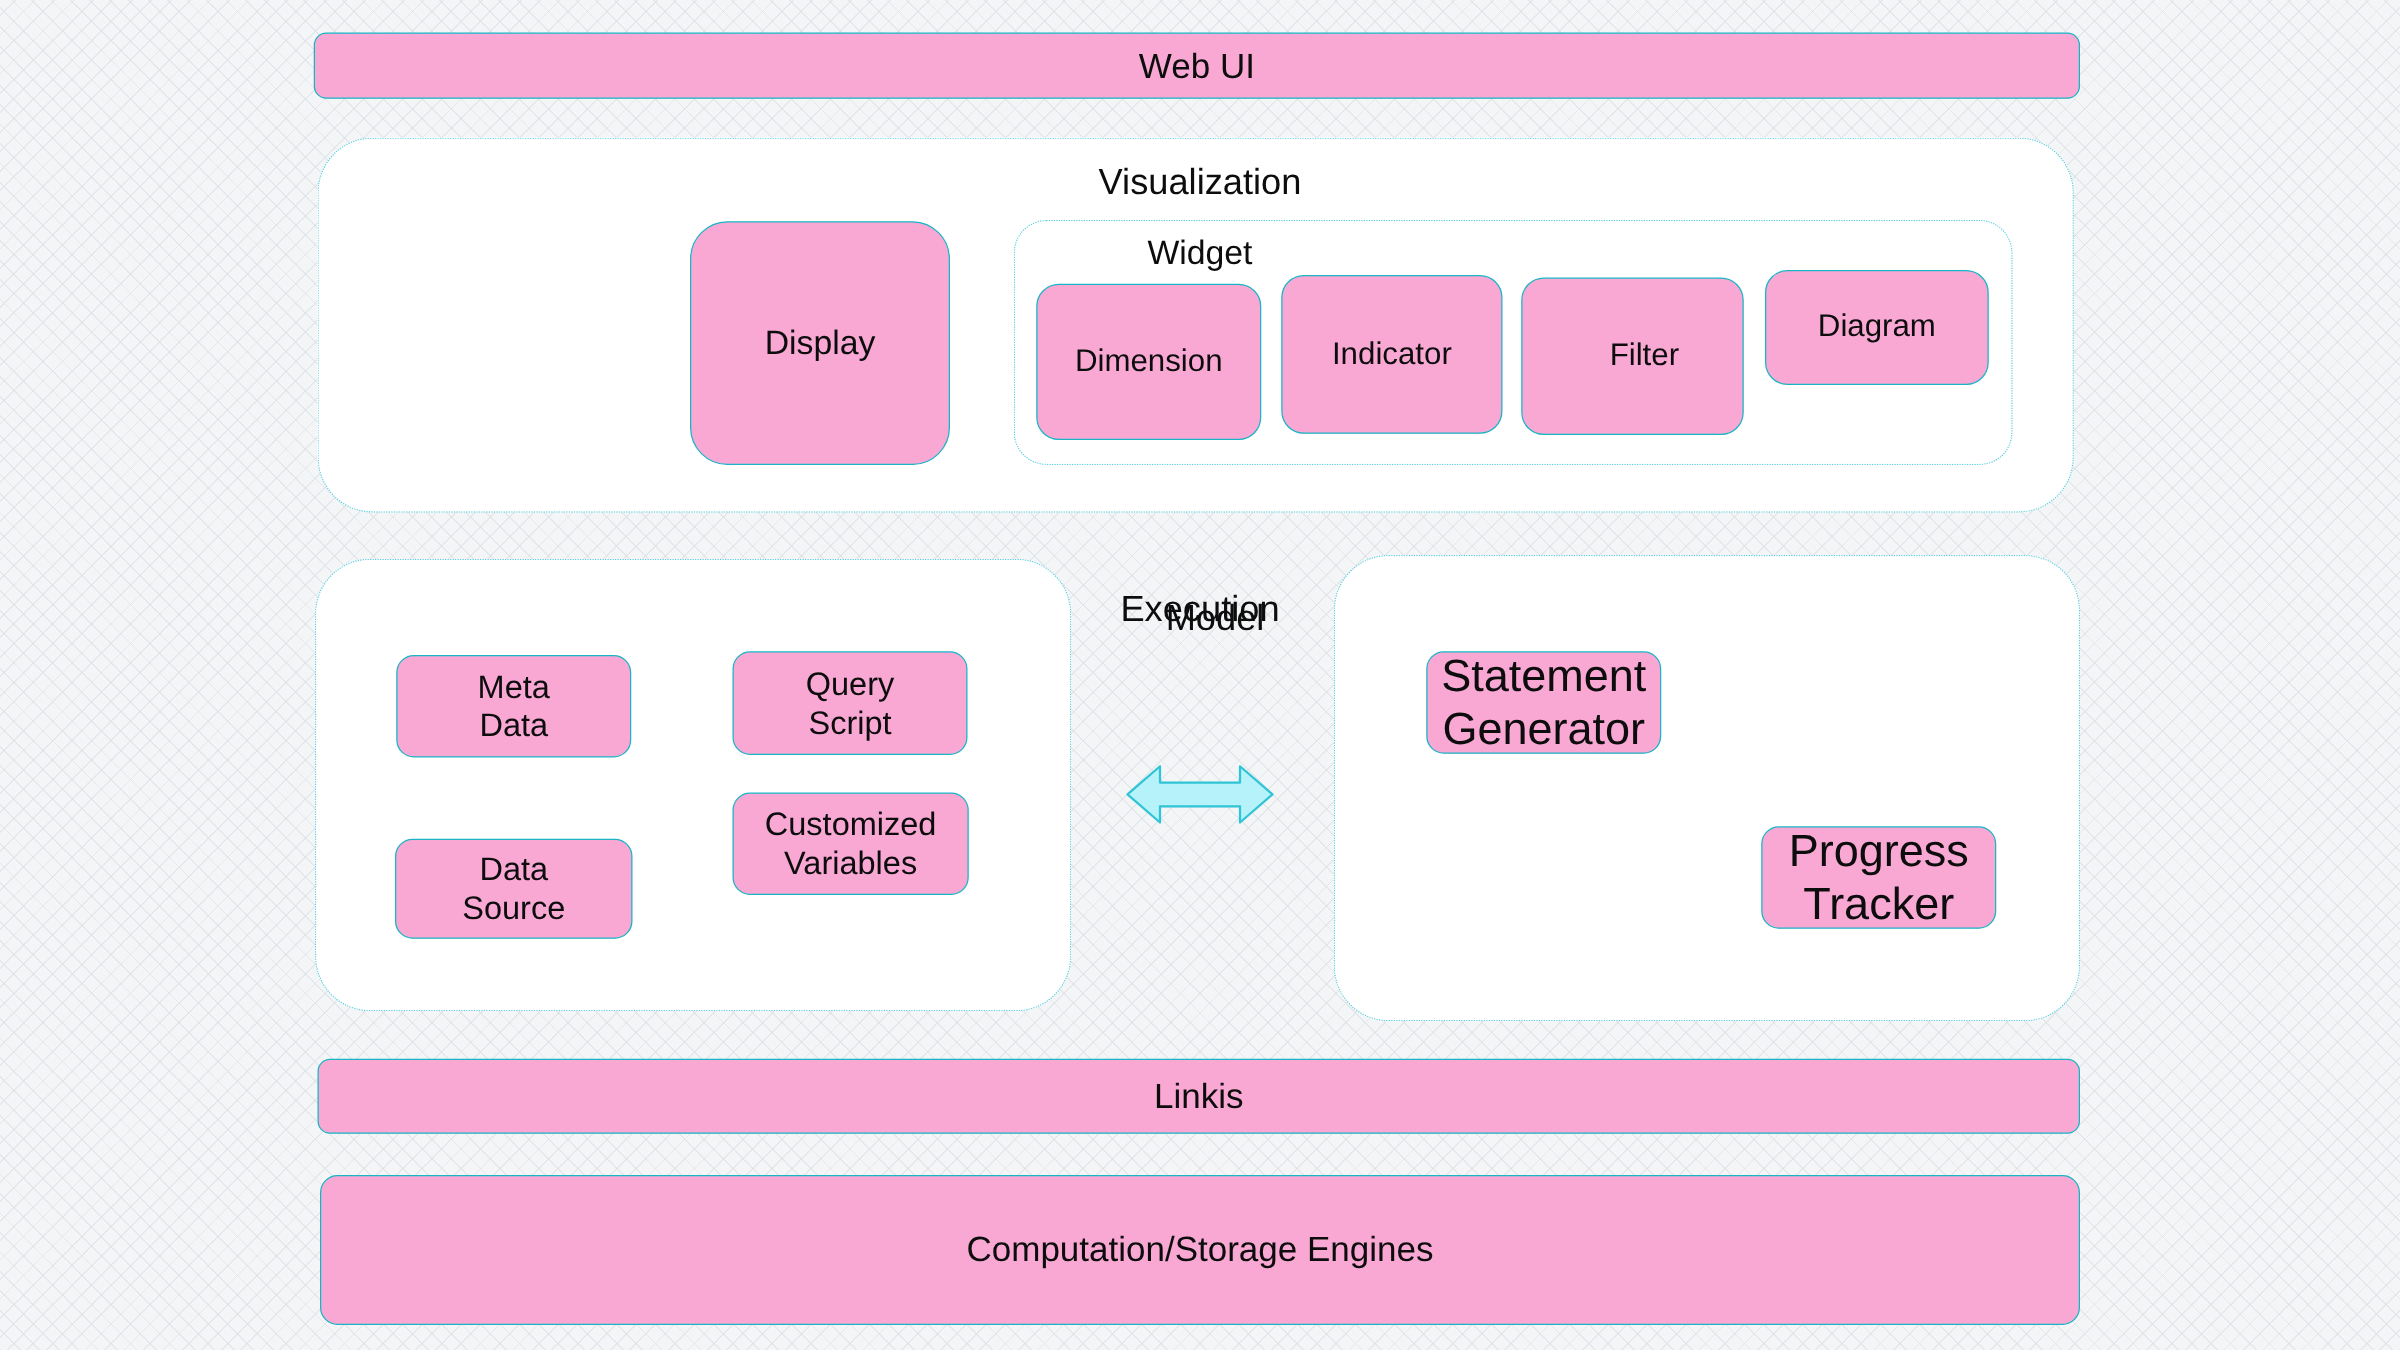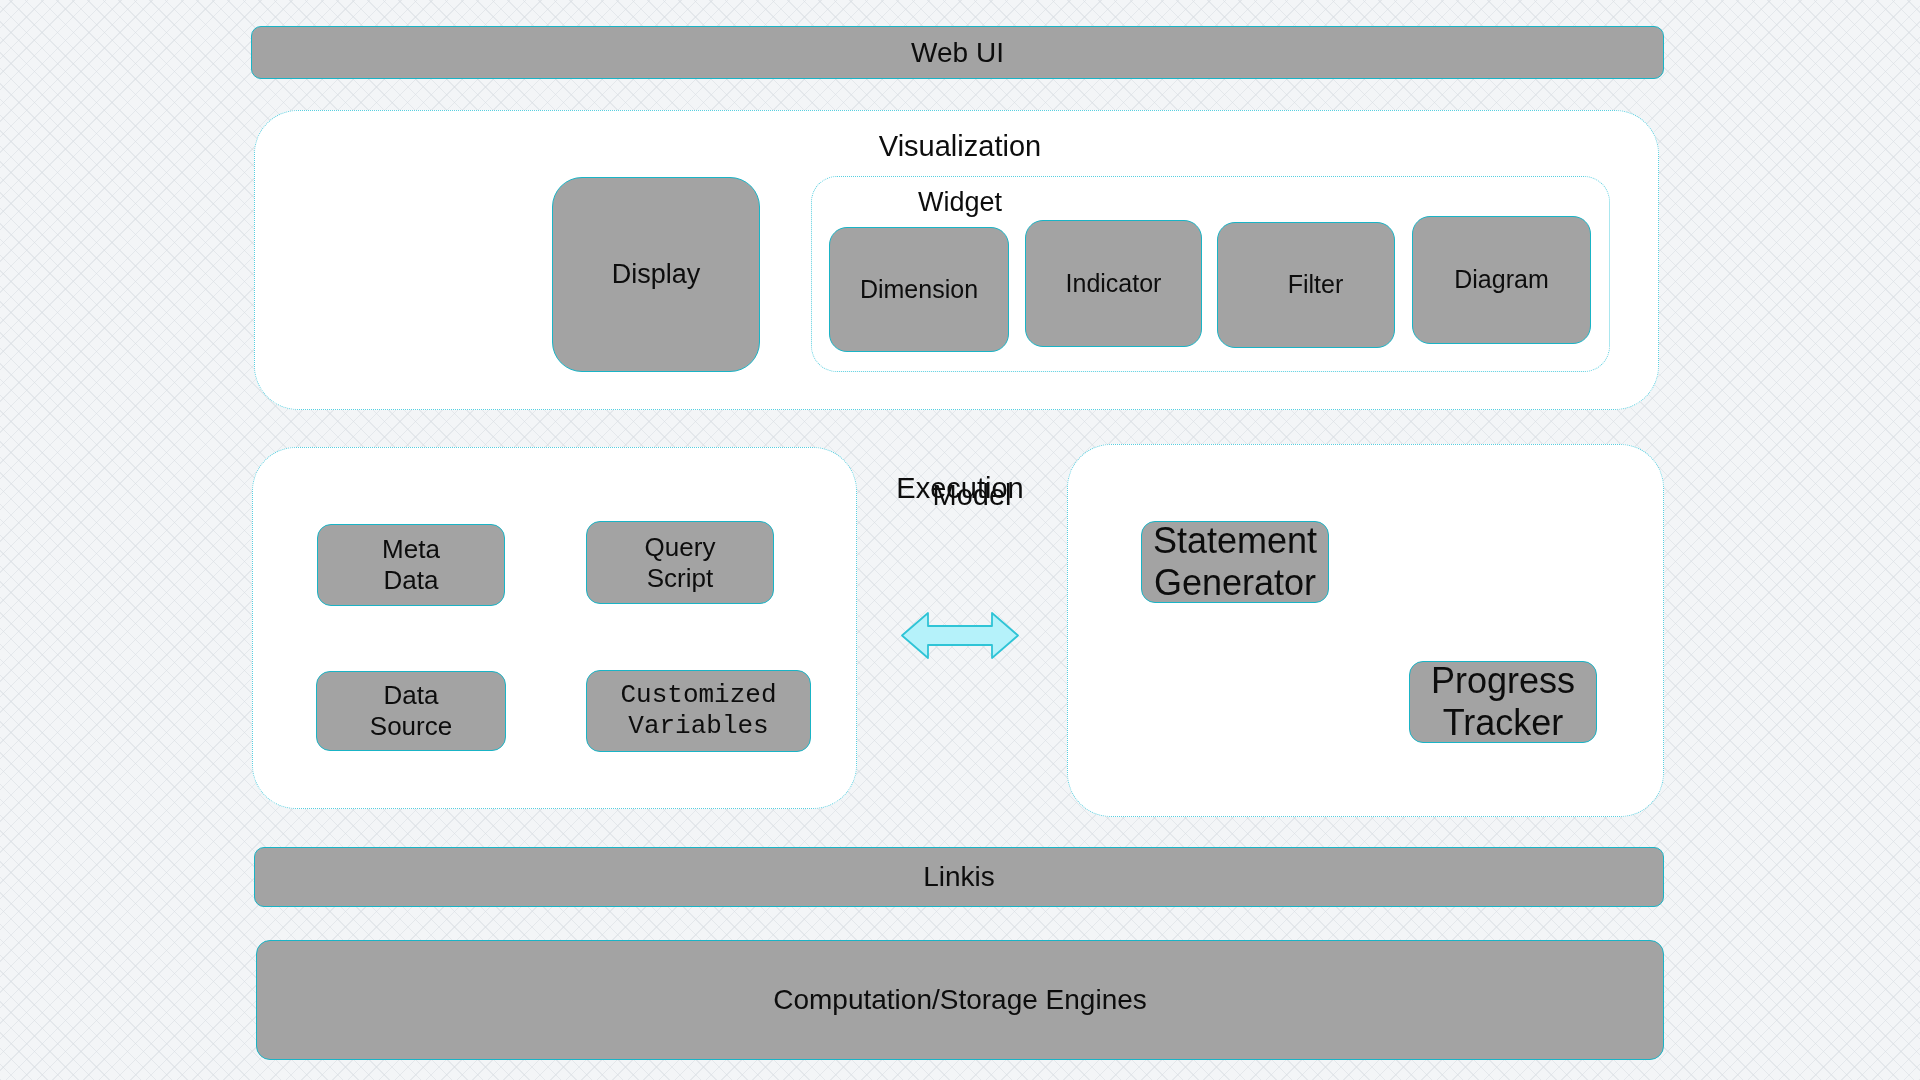--- a/index.html
+++ b/index.html
@@ -22,21 +22,21 @@
   #canvas {
     position: relative;
     width: 1920px;
     height: 1080px;
   }
 
   
   .solid-box {
     position: absolute;
     box-sizing: border-box;
-    background: #a3a3a3;
+    background: #f9a8d4;
     border: 1.6px solid #19b4c6;
     display: flex;
     align-items: center;
     justify-content: center;
     text-align: center;
     line-height: 1.18;
     color: #0d0d0d;
   }
   .dotted-group {
     position: absolute;
@@ -97,39 +97,39 @@
     font-size: 27px;
   }
 
   .widget-box {
     border-radius: 18px;
     font-size: 25px;
   }
   #widget-dimension { left: 829px; top: 227px; width: 180px; height: 125px; }
   #widget-indicator { left: 1025px; top: 220px; width: 177px; height: 127px; }
   #widget-filter    { left: 1217px; top: 222px; width: 178px; height: 126px; padding-left: 19px; }
-  #widget-diagram   { left: 1412px; top: 216px; width: 179px; height: 128px; }
+  #widget-diagram   { left: 1412px; top: 216px; width: 179px; height: 92px; }
 
   
   #model-group {
     left: 252px; top: 447px;
     width: 605px; height: 362px;
   }
   #model-title {
     top: 34px;
     font-size: 29px;
   }
   .model-box {
     border-radius: 14px;
     font-size: 26px;
   }
   #model-meta-data   { left: 317px; top: 524px; width: 188px; height: 82px; }
   #model-query-script{ left: 586px; top: 521px; width: 188px; height: 83px; }
   #model-data-source { left: 316px; top: 671px; width: 190px; height: 80px; }
-  #model-customized  { left: 586px; top: 670px; width: 225px; height: 82px; font-family: Liberation Mono, monospace; }
+  #model-customized  { left: 586px; top: 634px; width: 189px; height: 82px; }
 
   
   #execution-group {
     left: 1067px; top: 444px;
     width: 597px; height: 373px;
   }
   #execution-title {
     top: 30px;
     font-size: 29px;
   }

